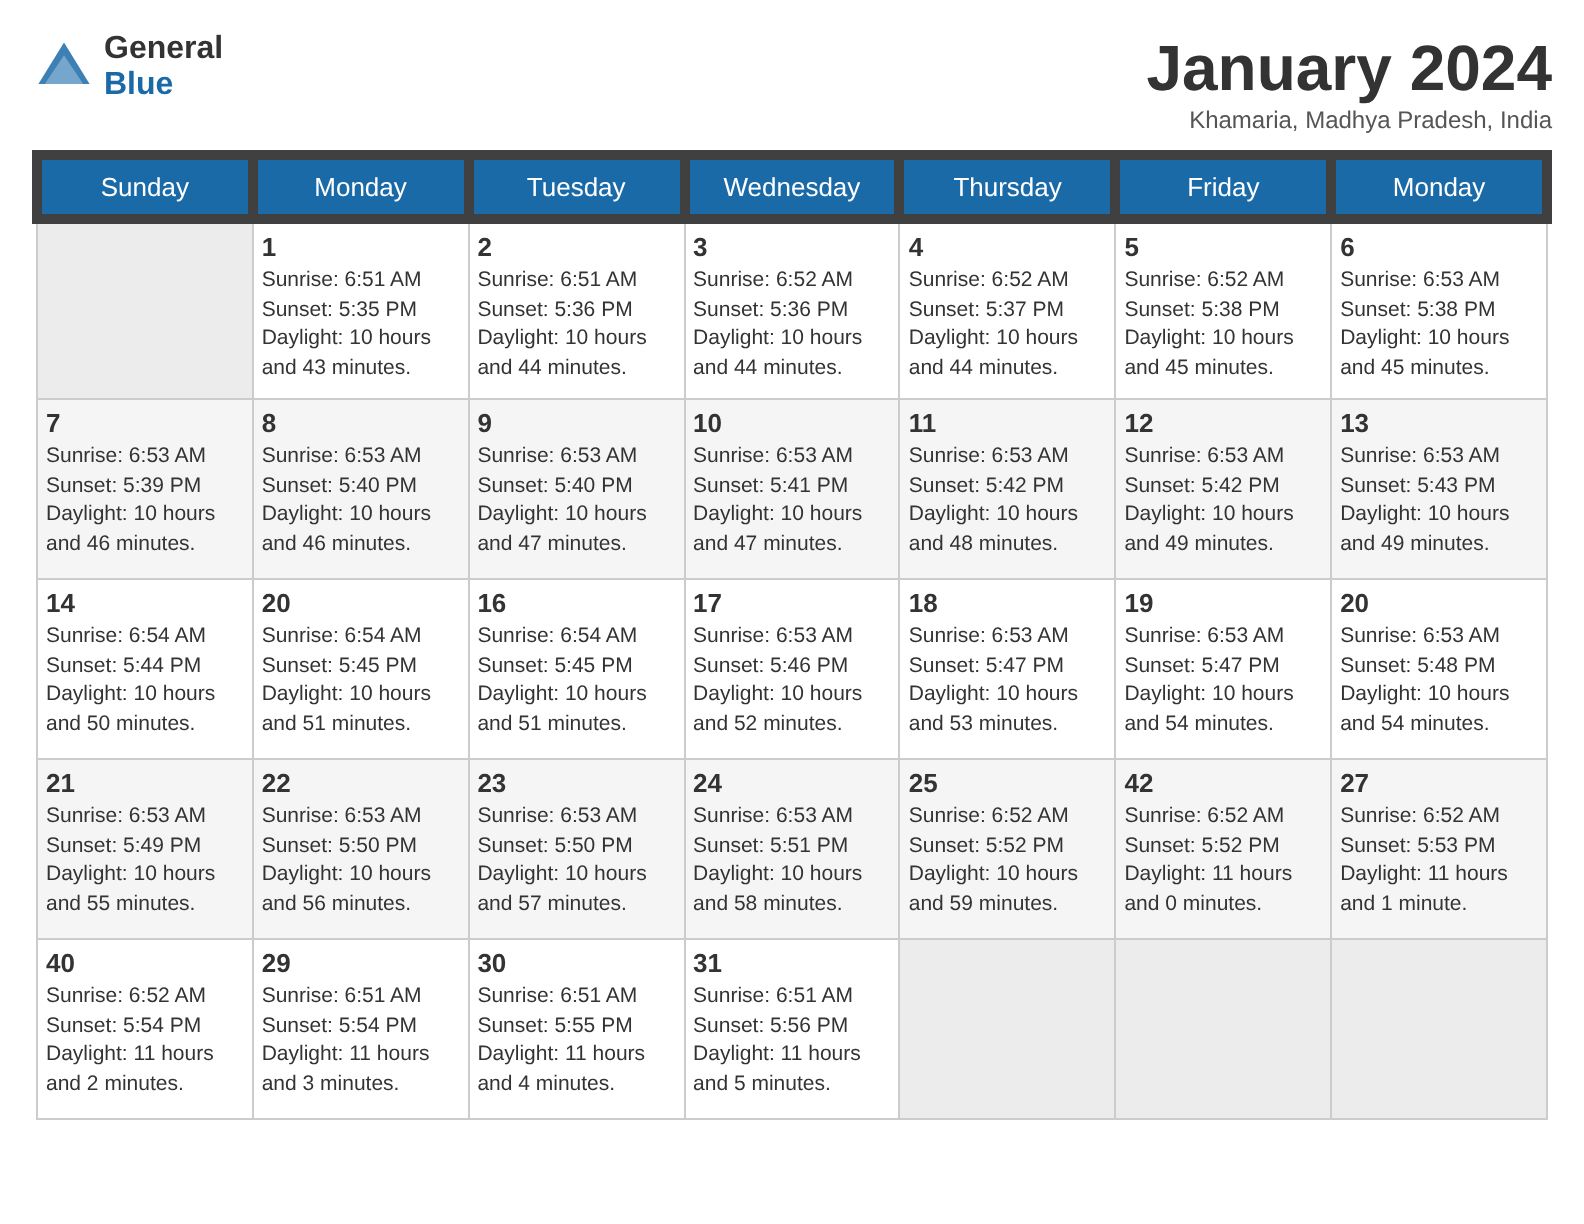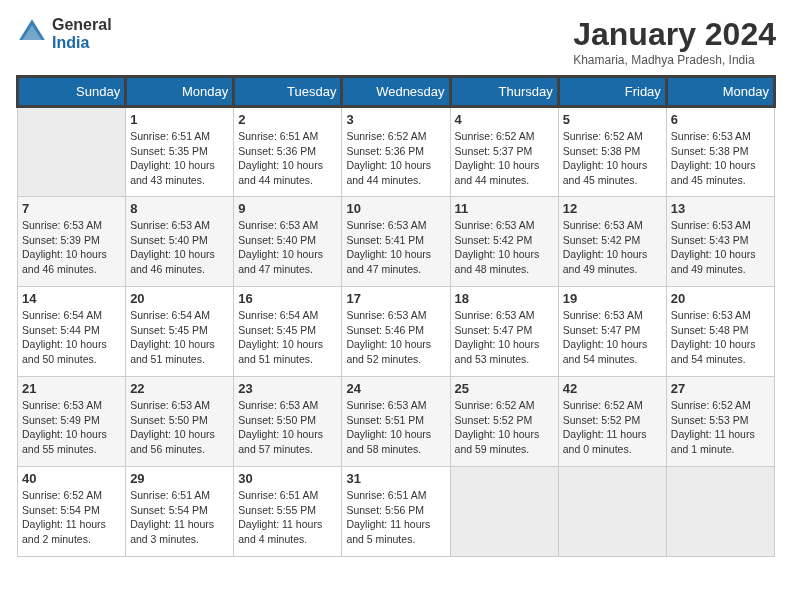--- a/index.html
+++ b/index.html
@@ -11,50 +11,52 @@
       padding: 16px;
     }
     .header-section {
       display: flex;
       align-items: flex-start;
       justify-content: space-between;
       margin-bottom: 8px;
     }
     .logo-container {
       display: flex;
+      align-items: center;
       gap: 4px;
     }
     .logo-icon {
       width: 32px;
       height: 32px;
     }
     .title-section {
+      text-align: right;
     }
     .calendar-title {
       font-size: 32px;
       font-weight: bold;
       color: #333;
     }
     .calendar-subtitle {
       font-size: 12px;
       color: #555;
     }
     table {
       width: 100%;
       border-collapse: collapse;
       font-size: 11px;
     }
     thead tr th {
       background-color: #1a6aa8;
       color: #fff;
       padding: 6px 4px;
-      text-align: right;
+      text-align: center;
       font-size: 13px;
       font-weight: normal;
-      border: 3px solid #404040;
+      border: 5px solid #404040;
     }
     tbody tr td {
       border: 1px solid #ccc;
       vertical-align: top;
       padding: 4px;
       height: 90px;
       width: calc(100% / 7);
     }
     .day-number {
       font-size: 13px;
@@ -85,21 +87,21 @@
 
 <div class="header-section">
   <div class="logo-container">
     <svg class="logo-icon" viewBox="0 0 40 40" xmlns="http://www.w3.org/2000/svg">
       <polygon points="20,4 36,30 4,30" fill="#1a6aa8" opacity="0.85"></polygon>
       <polygon points="20,12 32,30 8,30" fill="#fff" opacity="0.3"></polygon>
     </svg>
     <div>
       <div style="font-size:16px;font-weight:bold;line-height:1.1;">
         <span style="color:#333;">General</span><br>
-        <span style="color:#1a6aa8;">India</span>
+        <span style="color:#1a6aa8;">Blue</span>
       </div>
     </div>
   </div>
   <div class="title-section">
     <div class="calendar-title">January 2024</div>
     <div class="calendar-subtitle">Khamaria, Madhya Pradesh, India</div>
   </div>
 </div>
 
 <table>

